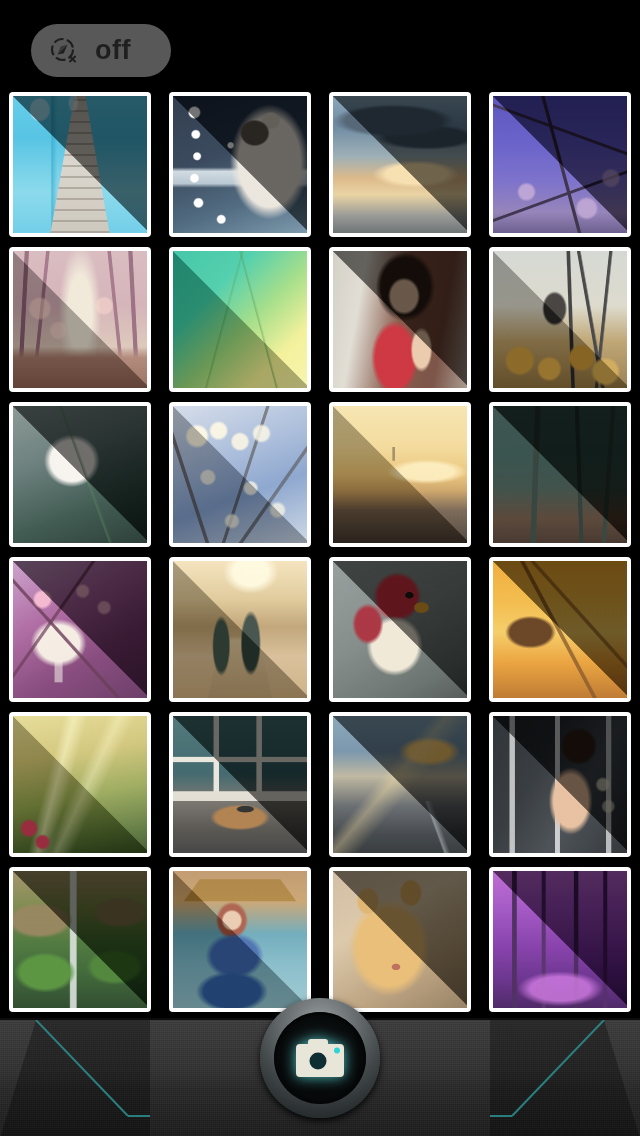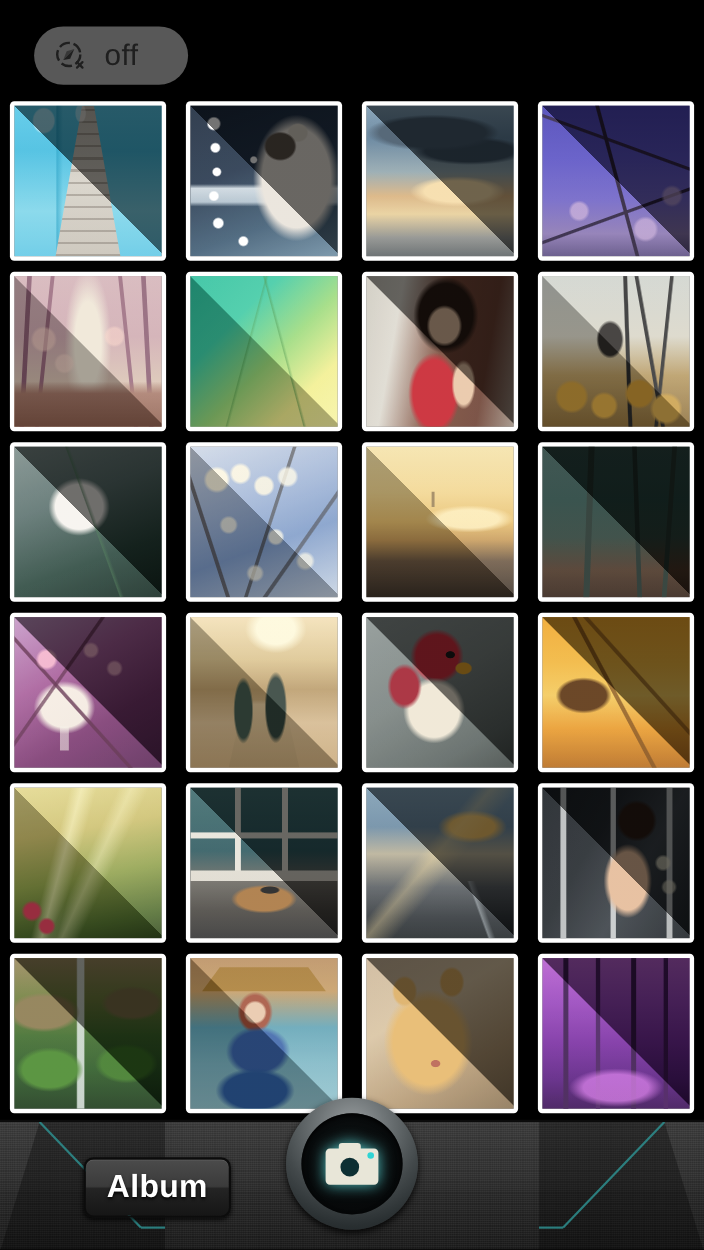--- a/index.html
+++ b/index.html
@@ -30,21 +30,21 @@
     padding-left: 18px;
     gap: 16px;
   }
   #geo-toggle .gicon {
     width: 30px; height: 30px;
     position: relative; flex: 0 0 auto;
     display: block;
   }
   #geo-toggle .glabel {
     font-size: 27px;
-    font-weight: normal;
+    font-weight: bold;
     color: #1f1f1f;
     letter-spacing: 0.5px;
     line-height: 1;
   }
 
   
   #grid {
     position: absolute;
     left: 9px; top: 92px;
     width: 622px;
@@ -438,23 +438,20 @@
     </div>
 
     <div class="accent right">
       <svg width="150" height="118" viewBox="0 0 150 118" aria-hidden="true">
         <path d="M114 0 L0 0 L0 118 L150 118 Z" fill="rgba(0,0,0,0.30)"></path>
         <line x1="114" y1="0" x2="22" y2="96" stroke="#2e8f8f" stroke-width="2" opacity="0.85"></line>
         <line x1="22" y1="96" x2="0" y2="96" stroke="#2e8f8f" stroke-width="2" opacity="0.85"></line>
       </svg>
     </div>
 
-    <div class="navbtn" id="album-button">
-      <span>Album</span>
-    </div>
 
     <div id="shutter-wrap">
       <div id="shutter">
         <div class="inner">
           <svg id="cam-icon" viewBox="0 0 56 44" aria-hidden="true">
             <path d="M19 3 h14 a3 3 0 0 1 3 3 v2 h12 a4 4 0 0 1 4 4 v25 a4 4 0 0 1 -4 4 h-40 a4 4 0 0 1 -4 -4 v-25 a4 4 0 0 1 4 -4 h8 v-2 a3 3 0 0 1 3 -3 z" fill="#e8e6d8"></path>
             <circle cx="26" cy="25" r="8.5" fill="#0d2f33"></circle>
             <circle cx="45" cy="14.5" r="3" fill="#2fd4d4"></circle>
           </svg>
         </div>

